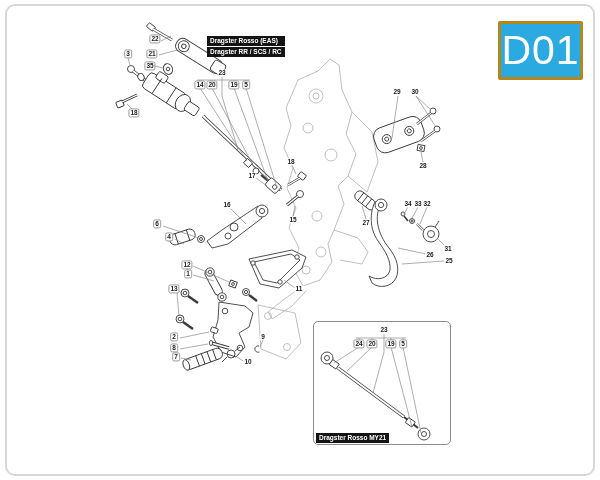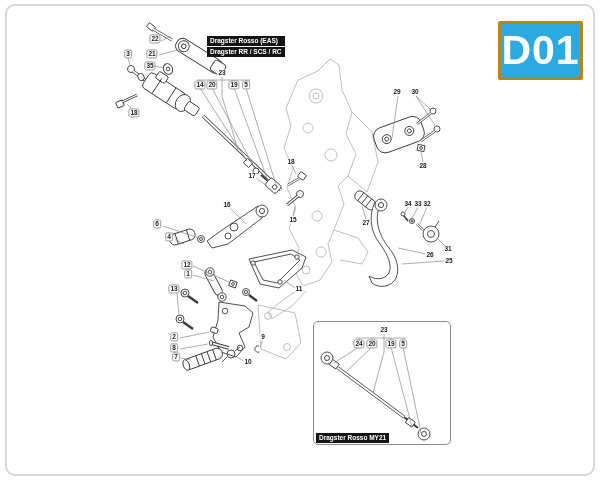--- a/index.html
+++ b/index.html
@@ -8,21 +8,21 @@
     font-family:"Liberation Sans", sans-serif;
   }
   .page-frame{
     position:absolute;left:5px;top:4px;right:5px;bottom:4px;
     border:2px solid #d8d8d8;border-radius:10px;pointer-events:none;
   }
   .badge{
     position:absolute;left:498px;top:21px;width:85px;height:59px;
     box-sizing:border-box;border:3px solid #B4861B;border-radius:2px;
     display:flex;align-items:center;justify-content:center;
-    font-size:41px;font-weight:700;letter-spacing:1px;line-height:1;
+    font-size:41px;font-weight:400;letter-spacing:1px;line-height:1;
   }
   .variant-box{
     position:absolute;left:207px;top:36px;display:flex;flex-direction:column;gap:1px;
   }
   .variant-box .blkline{
     background:#141414;color:#fff;font-size:6.5px;font-weight:bold;
     padding:1px 3px;white-space:nowrap;line-height:1.25;
   }
   .inset-box{
     position:absolute;left:313px;top:321px;width:138px;height:124px;

